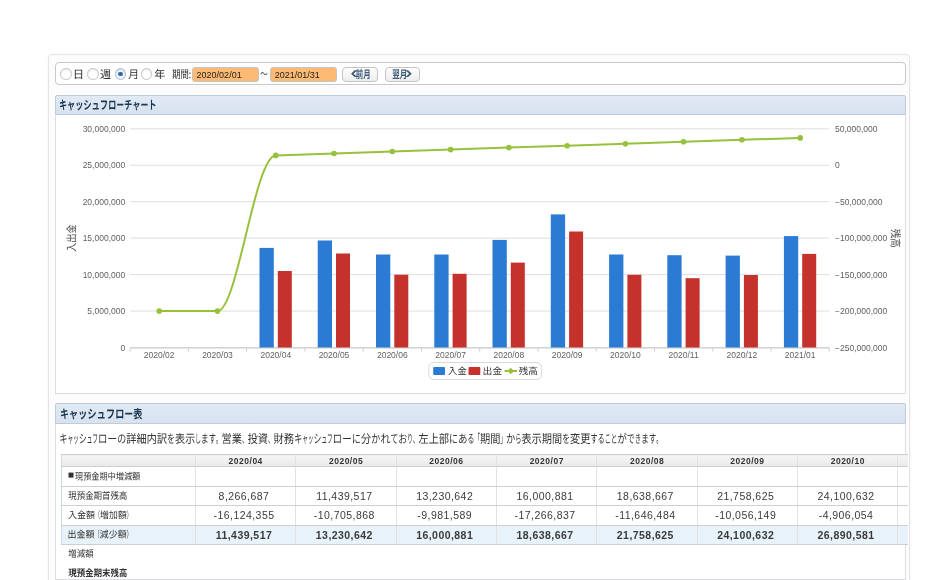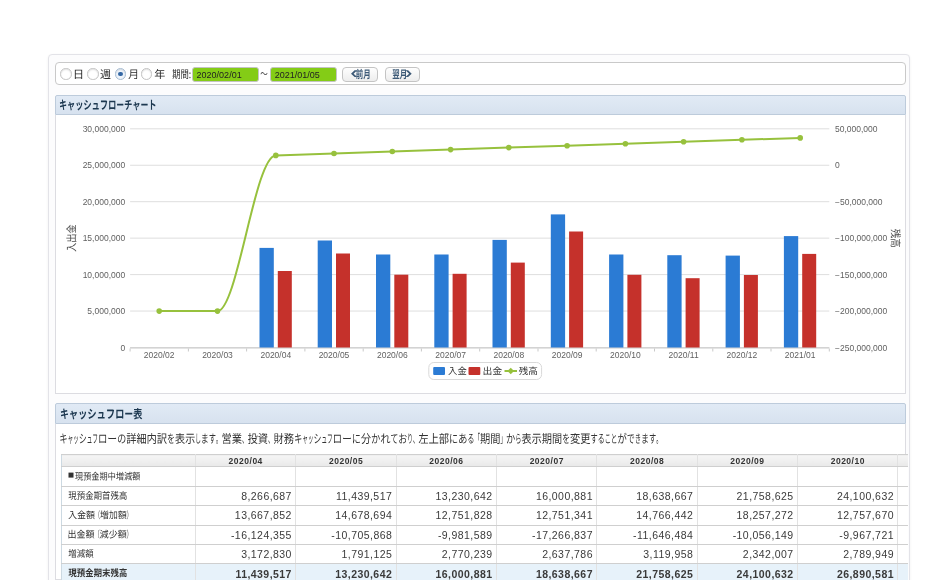--- a/index.html
+++ b/index.html
@@ -1,39 +1,39 @@
 <!DOCTYPE html>
 <html><head><meta charset="utf-8"><style>
 *{margin:0;padding:0;box-sizing:border-box}
 body{width:952px;height:580px;background:#fff;font-family:"Liberation Sans",sans-serif;position:relative;overflow:hidden}
 .container{position:absolute;left:48px;top:54px;width:862px;height:540px;background:#fcfcfd;border:1px solid #e3e3e8;border-radius:4px;box-shadow:0 1px 3px rgba(0,0,0,0.06)}
 .toolbar{position:absolute;left:55px;top:62px;width:851px;height:23px;background:#fff;border:1px solid #c9c9c9;border-radius:4px}
 .radio{position:absolute;width:11.4px;height:11.4px;border:1px solid #c2c2c2;border-radius:50%;background:#fff;top:68.4px;box-shadow:inset 0 1px 1.5px rgba(0,0,0,0.12)}
 .radio.sel{background:#eef4fb;border-color:#a8bdd2}
 .radio.sel::after{content:"";position:absolute;left:2.4px;top:2.4px;width:4.6px;height:4.6px;border-radius:50%;background:#3367a4}
-.inp{position:absolute;height:15px;background:#84cc16;border:1px solid #c4c4c4;border-radius:3px;font-size:9px;color:#222;padding:2.5px 0 0 4px}
+.inp{position:absolute;height:15px;background:#fdba74;border:1px solid #c4c4c4;border-radius:3px;font-size:9px;color:#222;padding:2.5px 0 0 4px}
 .btn{position:absolute;height:15px;background:linear-gradient(#fefefe,#ededed);border:1px solid #c4c4c4;border-radius:4px}
 .panelhead{position:absolute;left:55px;width:851px;height:20px;background:linear-gradient(#e1eaf5,#d7e2ef);border:1px solid #bdcbdb;border-radius:2px 2px 0 0}
 .panelbody{position:absolute;left:55px;width:851px;background:#fff;border:1px solid #dcdce1;border-top:none}
 table{border-collapse:collapse;table-layout:fixed;width:877px;font-size:10.5px;color:#3a3a3a}
 td,th{border:1px solid #e2e2e2;border-top:1px solid #cfcfcf;border-bottom:1px solid #cfcfcf;overflow:hidden}
 td:first-child,th:first-child{border-left:1px solid #ccd9e2}
 th{height:12px;background:linear-gradient(#f5f5f5,#e9e9e9);font-weight:bold;font-size:8.5px;letter-spacing:0.5px;color:#333;padding:0}
-td{height:19.4px;text-align:right;padding:0 3.5px 0 0;background:#fff;letter-spacing:0.45px}
+td{height:19.4px;text-align:center;padding:0 3.5px 0 0;background:#fff;letter-spacing:0.45px}
 .part{border-right:none}
 tr.last td{background:#e7f2fa;font-weight:bold;border-top:1px solid #a5c8d6}
 </style></head><body>
 <div class="container"></div>
 <div class="toolbar"></div>
 <div class="radio" style="left:60.3px"></div>
 <div class="radio" style="left:87.3px"></div>
 <div class="radio sel" style="left:114.8px"></div>
 <div class="radio" style="left:140.8px"></div>
 <div class="inp" style="left:191.6px;top:66.8px;width:67.7px">2020/02/01</div>
-<div class="inp" style="left:269.8px;top:66.8px;width:67.7px">2021/01/05</div>
+<div class="inp" style="left:269.8px;top:66.8px;width:67.7px">2021/01/31</div>
 <div class="btn" style="left:342px;top:67px;width:35.5px"></div>
 <div class="btn" style="left:384.6px;top:67px;width:35.9px"></div>
 <div class="panelhead" style="top:95px"></div>
 <div class="panelbody" style="top:115px;height:279px"></div>
 <svg style="position:absolute;left:55px;top:115px" width="851" height="279" viewBox="55 115 851 279">
     <line x1="130.1" y1="347.50" x2="829.3" y2="347.50" stroke="#dedede" stroke-width="1"></line>
     <line x1="130.1" y1="311.05" x2="829.3" y2="311.05" stroke="#dedede" stroke-width="1"></line>
     <line x1="130.1" y1="274.60" x2="829.3" y2="274.60" stroke="#dedede" stroke-width="1"></line>
     <line x1="130.1" y1="238.15" x2="829.3" y2="238.15" stroke="#dedede" stroke-width="1"></line>
     <line x1="130.1" y1="201.70" x2="829.3" y2="201.70" stroke="#dedede" stroke-width="1"></line>
@@ -169,49 +169,27 @@
           <td>11,439,517</td>
           <td>13,230,642</td>
           <td>16,000,881</td>
           <td>18,638,667</td>
           <td>21,758,625</td>
           <td>24,100,632</td>
           <td class="part"></td>
         </tr>
         <tr>
           <td></td>
-          <td>13,667,852</td>
-          <td>14,678,694</td>
-          <td>12,751,828</td>
-          <td>12,751,341</td>
-          <td>14,766,442</td>
-          <td>18,257,272</td>
-          <td>12,757,670</td>
-          <td class="part"></td>
-        </tr>
-        <tr>
-          <td></td>
           <td>-16,124,355</td>
           <td>-10,705,868</td>
           <td>-9,981,589</td>
           <td>-17,266,837</td>
           <td>-11,646,484</td>
           <td>-10,056,149</td>
-          <td>-9,967,721</td>
-          <td class="part"></td>
-        </tr>
-        <tr>
-          <td></td>
-          <td>3,172,830</td>
-          <td>1,791,125</td>
-          <td>2,770,239</td>
-          <td>2,637,786</td>
-          <td>3,119,958</td>
-          <td>2,342,007</td>
-          <td>2,789,949</td>
+          <td>-4,906,054</td>
           <td class="part"></td>
         </tr>
         <tr class="last">
           <td></td>
           <td>11,439,517</td>
           <td>13,230,642</td>
           <td>16,000,881</td>
           <td>18,638,667</td>
           <td>21,758,625</td>
           <td>24,100,632</td>

